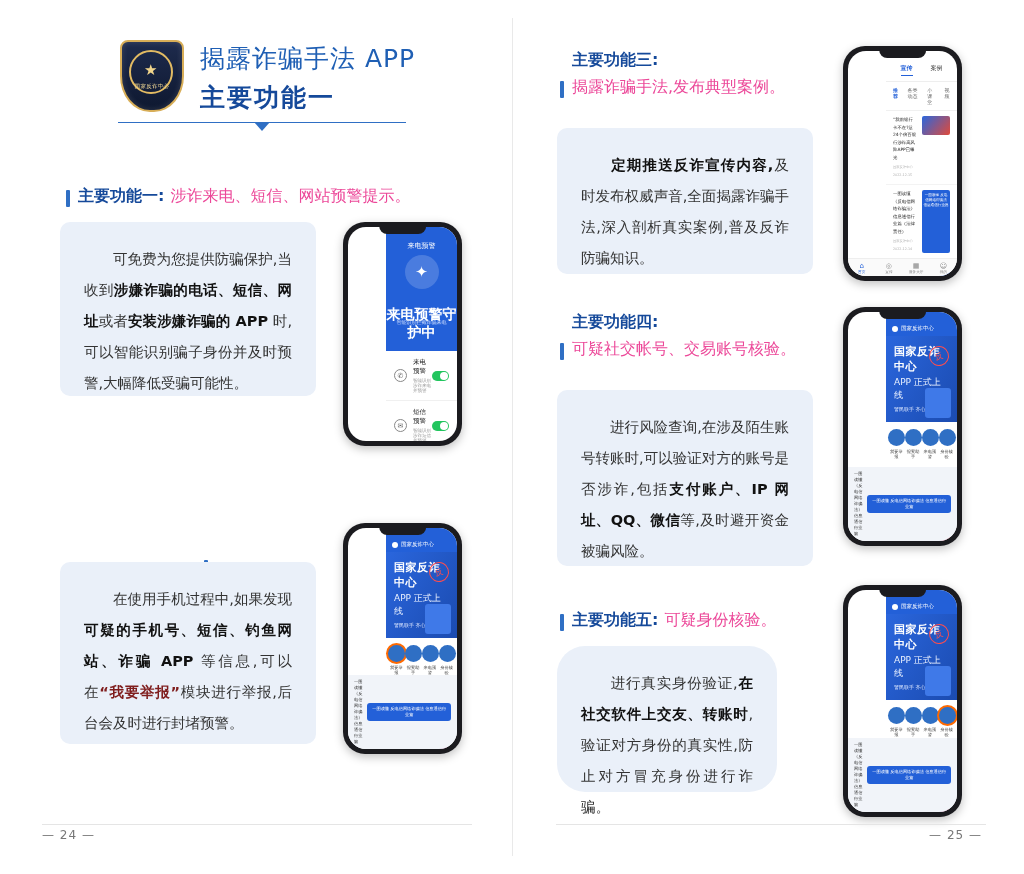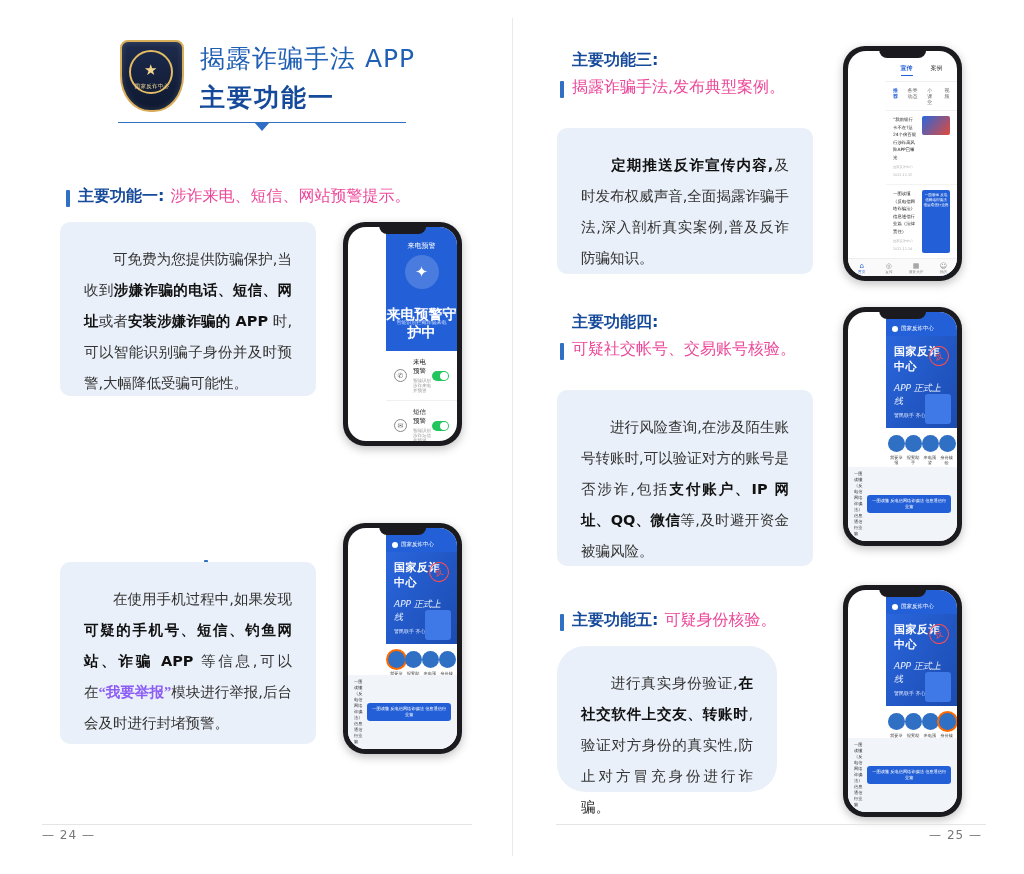--- a/index.html
+++ b/index.html
@@ -72,21 +72,21 @@
     position:absolute;
     background:#eaf0f9;
     border-radius:10px;
     padding:22px 24px;
     font-size:14.5px;
     line-height:31px;
     color:#333;
     text-align:justify;
   }
   .textbox b { color:#111; font-weight:bold; }
-  .textbox .hl { color:#8b5cf6; font-weight:bold;font-family:Liberation Serif, serif; }
+  .textbox .hl { color:#7f1d1d; font-weight:bold; }
   .indent { display:inline-block; width:2em; }
 
   
   .phone {
     position:absolute;
     border-radius:22px;
     background:#1b1b1f;
     padding:5px;
     box-shadow:0 3px 10px rgba(0,0,0,.25);
   }
@@ -123,21 +123,21 @@
   .p1-row .sw { width:17px; height:10px; border-radius:5px; background:#22c55e; position:relative; }
   .p1-row .sw:after { content:""; position:absolute; right:1px; top:1px; width:8px; height:8px; border-radius:50%; background:#fff; }
 
   
   .appbar { background:#2360d8; color:#fff; font-size:5.5px; padding:13px 6px 4px 6px; display:flex; align-items:center; gap:3px;}
   .appbar .dot { width:6px; height:6px; border-radius:50%; background:#fff; }
   .hero {
     position:relative; background:linear-gradient(120deg,#2a66dd,#1b4bb0); color:#fff; padding:8px 8px 10px 8px;
   }
   .hero .h1 { font-size:11px; font-weight:bold; letter-spacing:.5px; }
-  .hero .h2 { font-size:9px; font-style:italic; margin-top:8px; color:#eaf1ff;}
+  .hero .h2 { font-size:9px; margin-top:2px; color:#eaf1ff;}
   .hero .h3 { font-size:5px; margin-top:4px; color:#dbe6ff;}
   .hero .stamp {
     position:absolute; right:8px; top:10px; width:20px; height:20px; border-radius:50%;
     border:1.5px solid #ff4d4d; color:#ff4d4d; font-size:8px; display:flex; align-items:center; justify-content:center;
     transform:rotate(-18deg);
   }
   .hero .pic { position:absolute; right:6px; bottom:4px; width:26px; height:30px; background:#3f79e8; border-radius:3px;}
   .quick { display:flex; justify-content:space-around; padding:7px 2px 6px; background:#fff; }
   .quick .q { text-align:center; width:24%; }
   .quick .q .cir { width:17px; height:17px; border-radius:50%; background:#2f6fc4; margin:0 auto 3px; position:relative;}

